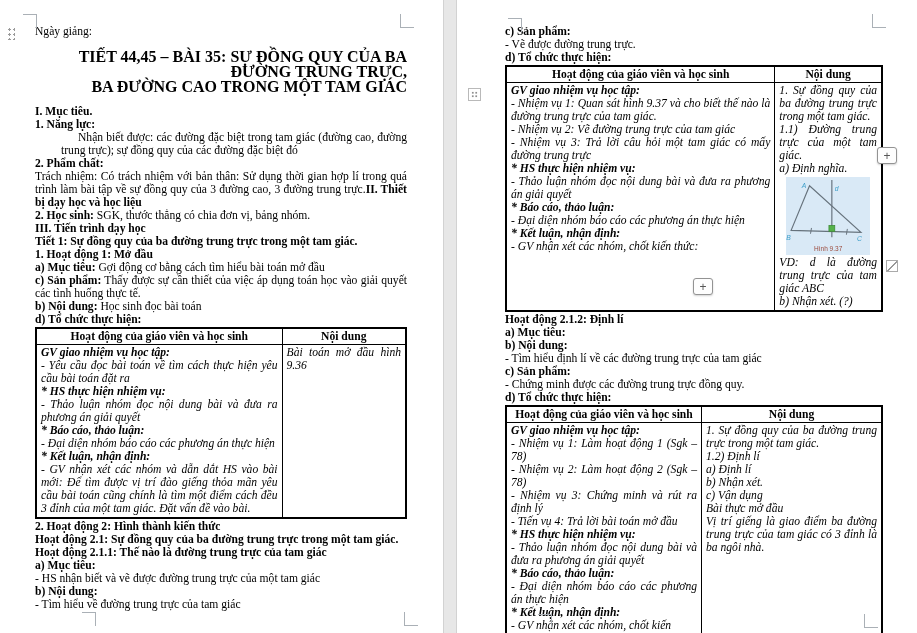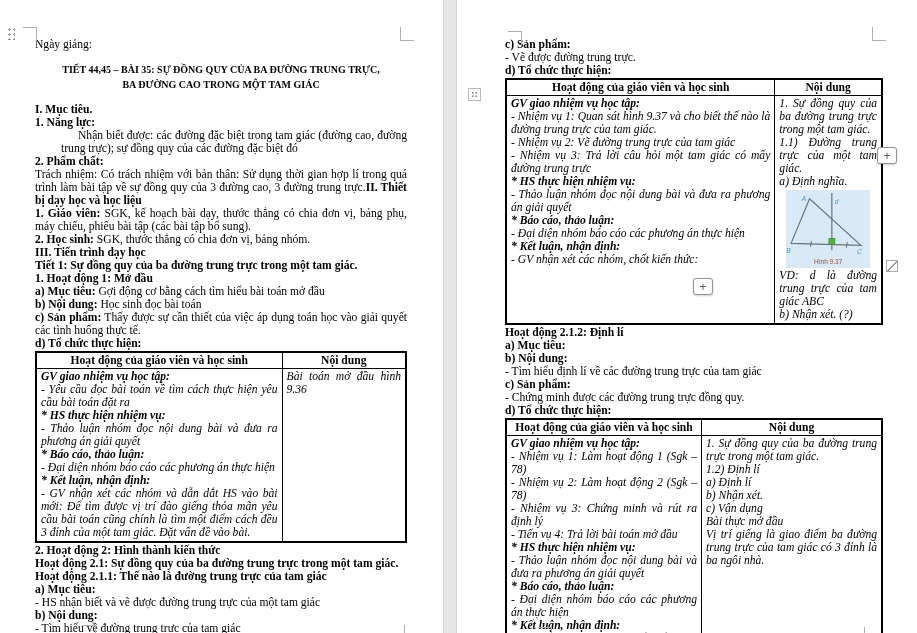--- a/index.html
+++ b/index.html
@@ -1,27 +1,27 @@
 <!DOCTYPE html>
 <html><head>
 <meta charset="utf-8">
 <style>
   html,body{margin:0;padding:0;background:#ffffff;}
   .stage{position:relative;width:917px;height:633px;overflow:hidden;background:#ffffff;
          font-family:"Liberation Serif","DejaVu Serif",serif;color:#000;}
-  .page{position:absolute;top:17px;height:498px;background:#fff;border-radius:25px;}
+  .page{position:absolute;top:4px;height:498px;background:#fff;border-radius:25px;}
   #page-1{left:0;width:443px;}
   #page-2{left:457px;width:460px;}
   .page-gap{position:absolute;left:443px;top:0;width:14px;height:633px;background:#e7e7e7;
             border-left:1px solid #d2d2d2;border-right:1px solid #d2d2d2;box-sizing:border-box;}
   .content{position:absolute;top:21px;font-size:11.6px;line-height:13px;text-align:justify;}
   #page-1 .content{left:35px;width:372px;}
   #page-2 .content{left:48px;width:378px;}
   .p{margin:0;}
-  .title{text-align:center;font-weight:bold;font-size:10px;line-height:15px;margin:11px 0 11px 0;}
+  .title{text-align:right;font-weight:bold;font-size:16px;line-height:15px;margin:11px 0 11px 0;}
   .indent{padding-left:26px;text-indent:17px;}
   b{font-weight:bold;}
   table{border-collapse:collapse;width:100%;border:2px solid #000;margin:1px 0 1px 0;}
   th,td{border:1px solid #000;vertical-align:top;font-size:11.6px;line-height:13px;margin-left:44px;}
   th{font-weight:bold;text-align:center;padding:1px 2px;}
   td{padding:1px 4px 2px 4px;}
   .cp{text-align:justify;margin:0;font-style:italic;}
   
   .fig-box{width:84px;margin:2px auto 1px auto;background:#d9e9f6;padding:1px 0 2px 0;}
   .fig-caption{display:block;text-align:center;font-size:6.5px;line-height:8px;font-family:"Liberation Sans",sans-serif;}
@@ -55,28 +55,27 @@
 
   <div class="page" id="page-1">
     <div class="content">
       <div class="p">Ngày giảng:</div>
       <div class="title"><b>TIẾT 44,45 – BÀI 35: SỰ ĐỒNG QUY CỦA BA ĐƯỜNG TRUNG TRỰC,</b><br><b>BA ĐƯỜNG CAO TRONG MỘT TAM GIÁC</b></div>
       <div class="p"><b>I. Mục tiêu.</b></div>
       <div class="p"><b>1. Năng lực:</b></div>
       <div class="p indent">Nhận biết được: các đường đặc biệt trong tam giác (đường cao, đường trung trực); sự đồng quy của các đường đặc biệt đó</div>
       <div class="p"><b>2. Phẩm chất:</b></div>
       <div class="p">Trách nhiệm: Có trách nhiệm với bản thân: Sử dụng thời gian hợp lí trong quá trình làm bài tập về sự đồng quy của 3 đường cao, 3 đường trung trực.<b>II. Thiết bị dạy học và học liệu</b></div>
-      <div class="p"><b>1. Giáo viên:</b> SGK, kế hoạch bài dạy, thước thẳng có chia đơn vị, bảng phụ, máy chiếu, phiếu bài tập (các bài tập bổ sung).</div>
       <div class="p"><b>2. Học sinh:</b> SGK, thước thẳng có chia đơn vị, bảng nhóm.</div>
       <div class="p"><b>III. Tiến trình dạy học</b></div>
       <div class="p"><b>Tiết 1: Sự đồng quy của ba đường trung trực trong một tam giác.</b></div>
       <div class="p"><b>1. Hoạt động 1: Mở đầu</b></div>
       <div class="p"><b>a) Mục tiêu:</b> Gợi động cơ bằng cách tìm hiểu bài toán mở đầu</div>
+      <div class="p"><b>c) Sản phẩm:</b> Thấy được sự cần thiết của việc áp dụng toán học vào giải quyết các tình huống thực tế.</div>
       <div class="p"><b>b) Nội dung:</b> Học sinh đọc bài toán</div>
-      <div class="p"><b>c) Sản phẩm:</b> Thấy được sự cần thiết của việc áp dụng toán học vào giải quyết các tình huống thực tế.</div>
       <div class="p"><b>d) Tổ chức thực hiện:</b></div>
 
       <table>
         <colgroup>
             <col style="width:66.5%">
             <col style="width:33.5%">
           </colgroup>
         <tbody>
             <tr>
           <th>Hoạt động của giáo viên và học sinh</th>

